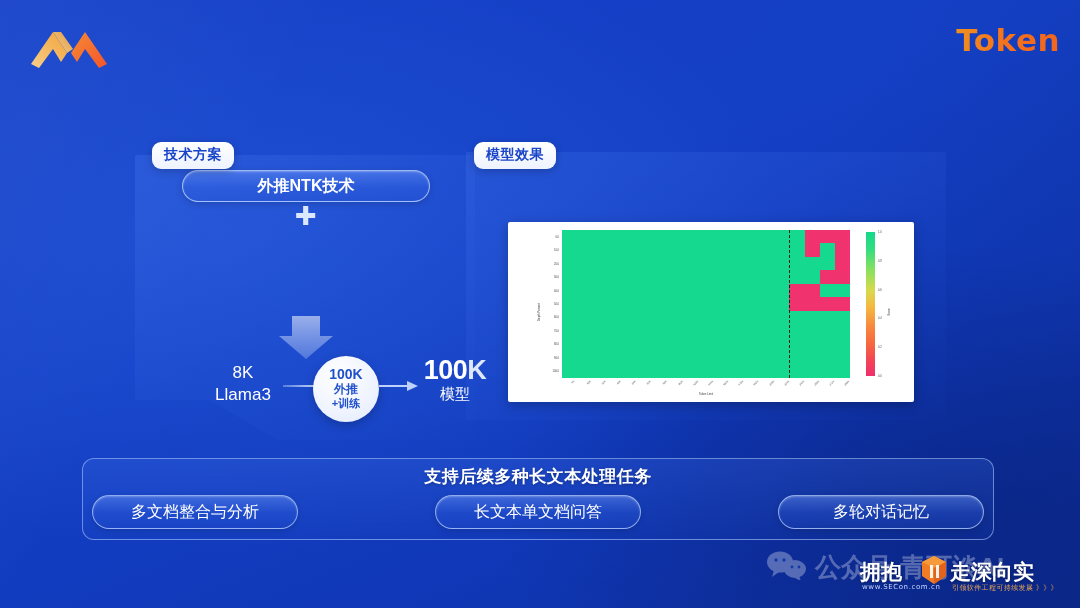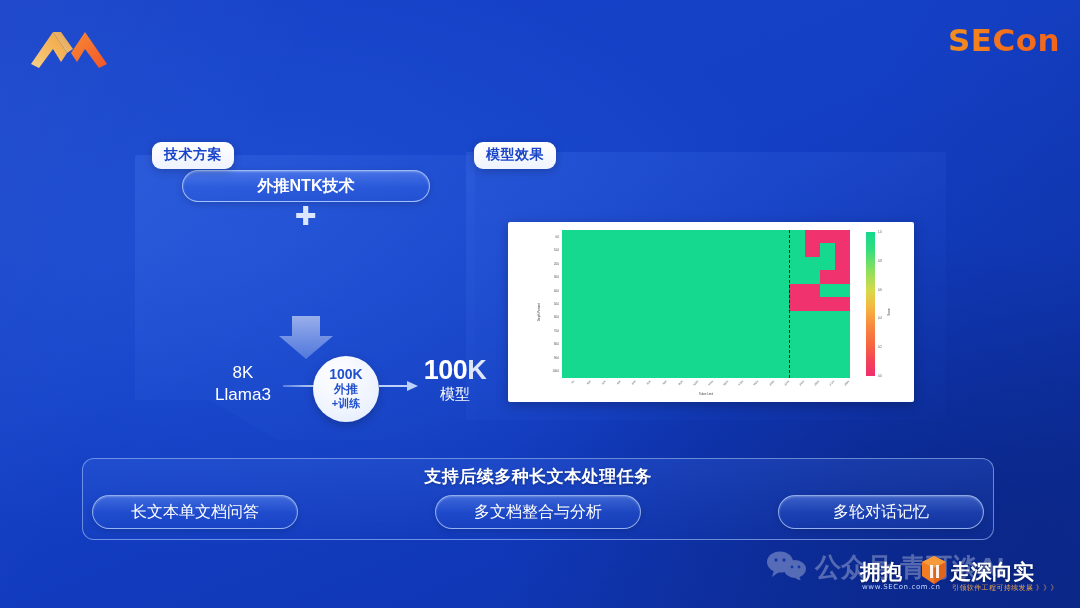--- a/index.html
+++ b/index.html
@@ -230,21 +230,21 @@
         <linearGradient id="gm2" x1="0" y1="0" x2="1" y2="1">
           <stop offset="0" stop-color="#f58b35"></stop>
             <stop offset="1" stop-color="#f4552a"></stop>
         </linearGradient>
       </defs>
       <path d="M4 42 L26 10 L40 31 L34 40 L26 27 L12 46 Z" fill="url(#gm1)"></path>
       <path d="M80 42 L58 10 L44 31 L50 40 L58 27 L72 46 Z" fill="url(#gm2)"></path>
       <path d="M26 10 L34 10 L46 27 L40 31 Z" fill="url(#gm1)" opacity="0.95"></path>
     </svg>
   </div>
-  <div class="secon">SECon</div>
+  <div class="secon">Token</div>
 
   <div class="panel-left"></div>
   <div class="tag" id="tag-tech">技术方案</div>
 
   <div class="pill-big" id="pill-ntk">外推NTK技术</div>
   <div class="plus">✚</div>
 
 
   <div class="down-arrow">
     <svg viewBox="0 0 62 44" width="62" height="44">
@@ -542,22 +542,22 @@
         <div class="cbar-tick" style="top: 96.4px;">0.4</div>
         <div class="cbar-tick" style="top: 125.2px;">0.2</div>
         <div class="cbar-tick" style="top: 154px;">0.0</div>
       </div>
     <div class="cbar-lab">Score</div>
   </div>
 
   <div class="bottom-box"></div>
   <div class="bottom-title">支持后续多种长文本处理任务</div>
   <div class="pill-row" id="pill-row">
+      <div class="pill-small">多文档整合与分析</div>
       <div class="pill-small">长文本单文档问答</div>
-      <div class="pill-small">多文档整合与分析</div>
       <div class="pill-small">多轮对话记忆</div>
     </div>
 
   <div class="watermark">
     <span>
       <svg viewBox="0 0 40 30" width="40" height="30">
         <ellipse cx="14" cy="12" rx="13" ry="10.5" fill="#ffffff"></ellipse>
         <path d="M8 20 L6 27 L13 22 Z" fill="#ffffff"></path>
         <ellipse cx="29" cy="19" rx="11" ry="9" fill="#ffffff"></ellipse>
         <path d="M33 26 L35 31 L29 28 Z" fill="#ffffff"></path>

